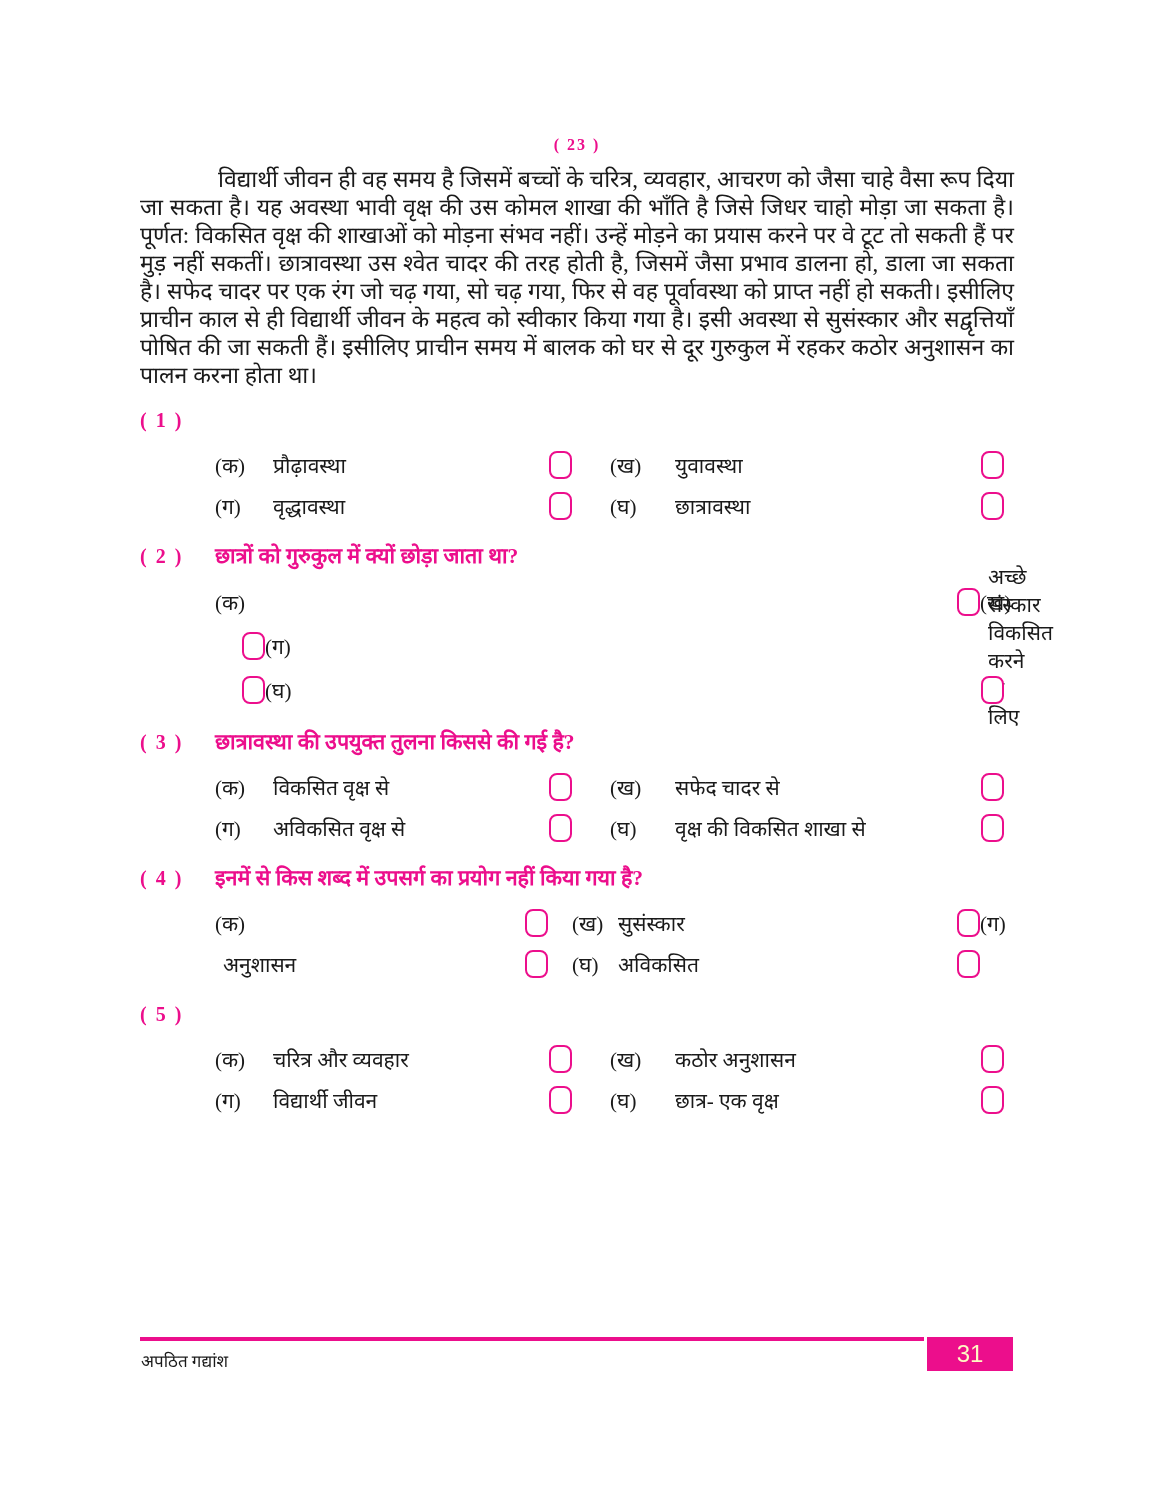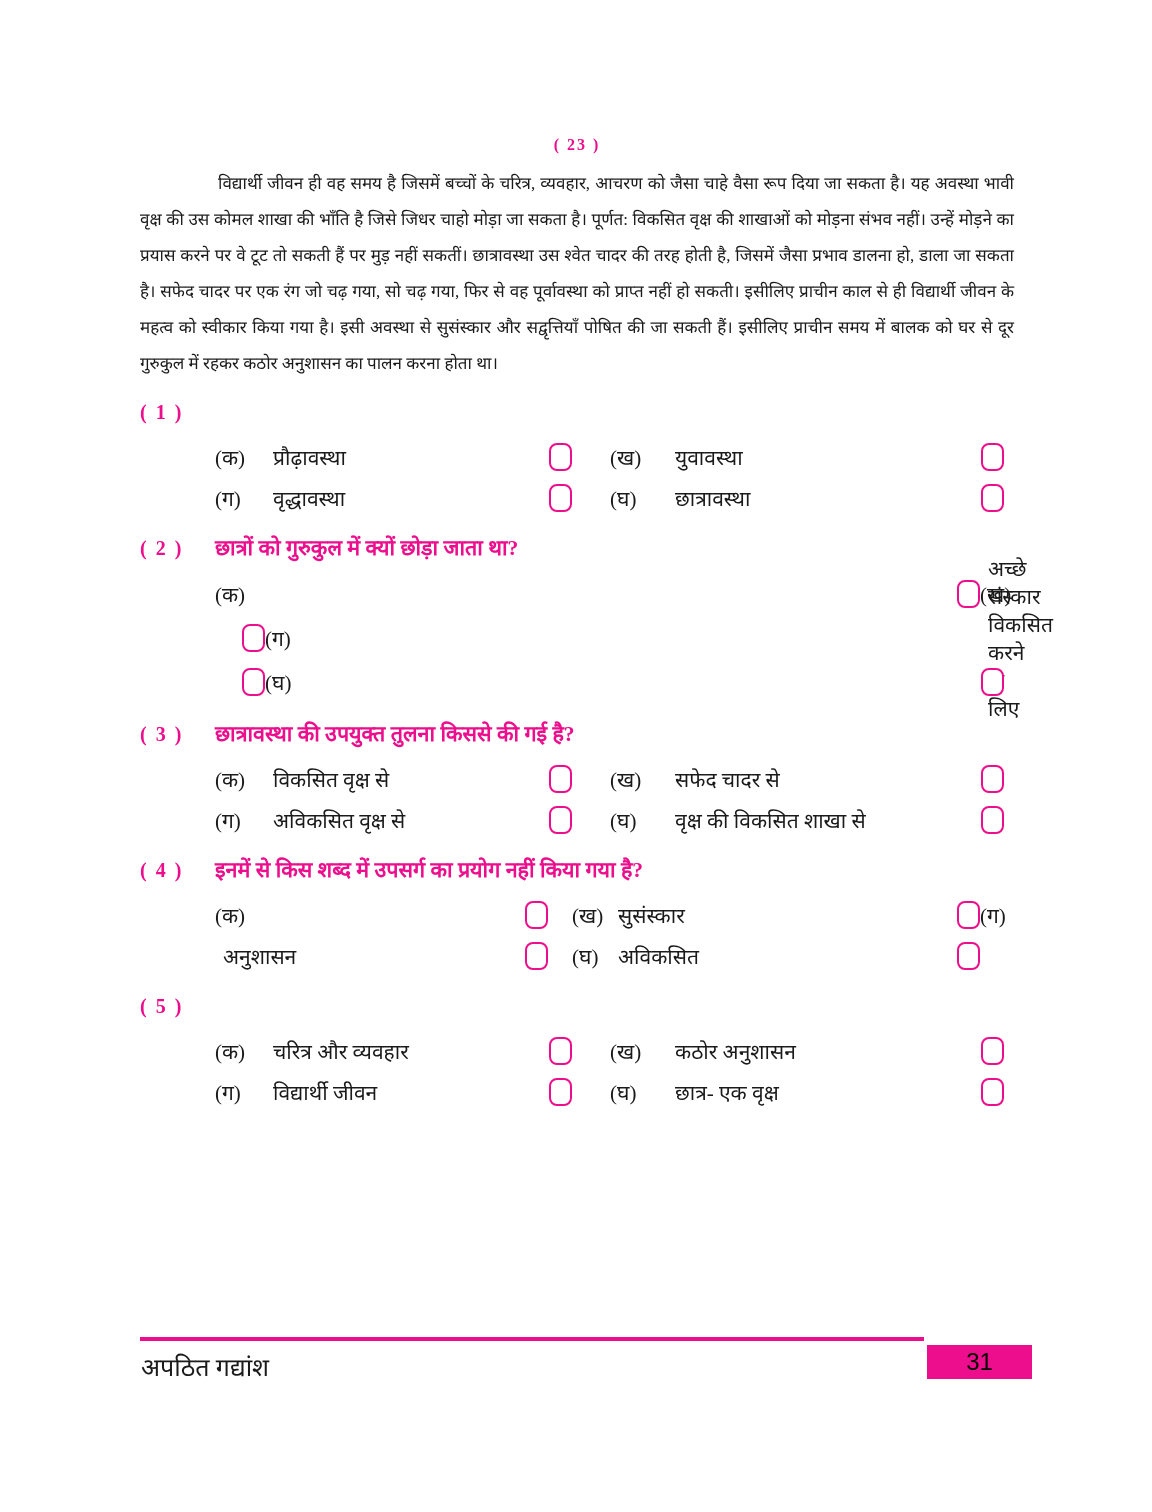--- a/index.html
+++ b/index.html
@@ -20,22 +20,22 @@
   }
   .page-top-number {
     text-align: center;
     color: var(--accent);
     font-weight: 700;
     font-size: 16px;
     letter-spacing: 2px;
     margin-bottom: 12px;
   }
   .passage {
-    font-size: 17px;
-    line-height: 36px;
+    font-size: 23px;
+    line-height: 28px;
     text-align: justify;
     text-indent: 78px;
     color: var(--ink);
   }
   .question { margin-top: 13px; }
   .q-head {
     display: flex;
     align-items: baseline;
     color: var(--accent);
     font-weight: 700;
@@ -81,37 +81,36 @@
     left: 140px;
     top: 1337px;
     width: 784px;
     height: 4px;
     background: var(--accent);
   }
   .footer-label {
     position: absolute;
     left: 141px;
     top: 1349px;
-    font-size: 25px;
+    font-size: 17px;
     color: var(--ink);
   }
   .page-badge {
     position: absolute;
     left: 927px;
     top: 1337px;
-    width: 105px;
+    width: 86px;
     height: 34px;
     background: var(--accent);
-    color: #000000;
+    color: #fef9c3;
     font-size: 24px;
     font-family: "Liberation Sans", sans-serif;
     display: flex;
     align-items: center;
     justify-content: center;
-    margin-top: 8px;
   }
 </style>
 </head>
 <body>
 
 <div class="content">
 
   <div class="page-top-number">( 23 )</div>
 
   <p class="passage">विद्यार्थी जीवन ही वह समय है जिसमें बच्चों के चरित्र, व्यवहार, आचरण को जैसा चाहे वैसा रूप दिया जा सकता है। यह अवस्था भावी वृक्ष की उस कोमल शाखा की भाँति है जिसे जिधर चाहो मोड़ा जा सकता है। पूर्णत: विकसित वृक्ष की शाखाओं को मोड़ना संभव नहीं। उन्हें मोड़ने का प्रयास करने पर वे टूट तो सकती हैं पर मुड़ नहीं सकतीं। छात्रावस्था उस श्वेत चादर की तरह होती है, जिसमें जैसा प्रभाव डालना हो, डाला जा सकता है। सफेद चादर पर एक रंग जो चढ़ गया, सो चढ़ गया, फिर से वह पूर्वावस्था को प्राप्त नहीं हो सकती। इसीलिए प्राचीन काल से ही विद्यार्थी जीवन के महत्व को स्वीकार किया गया है। इसी अवस्था से सुसंस्कार और सद्वृत्तियाँ पोषित की जा सकती हैं। इसीलिए प्राचीन समय में बालक को घर से दूर गुरुकुल में रहकर कठोर अनुशासन का पालन करना होता था।</p>

